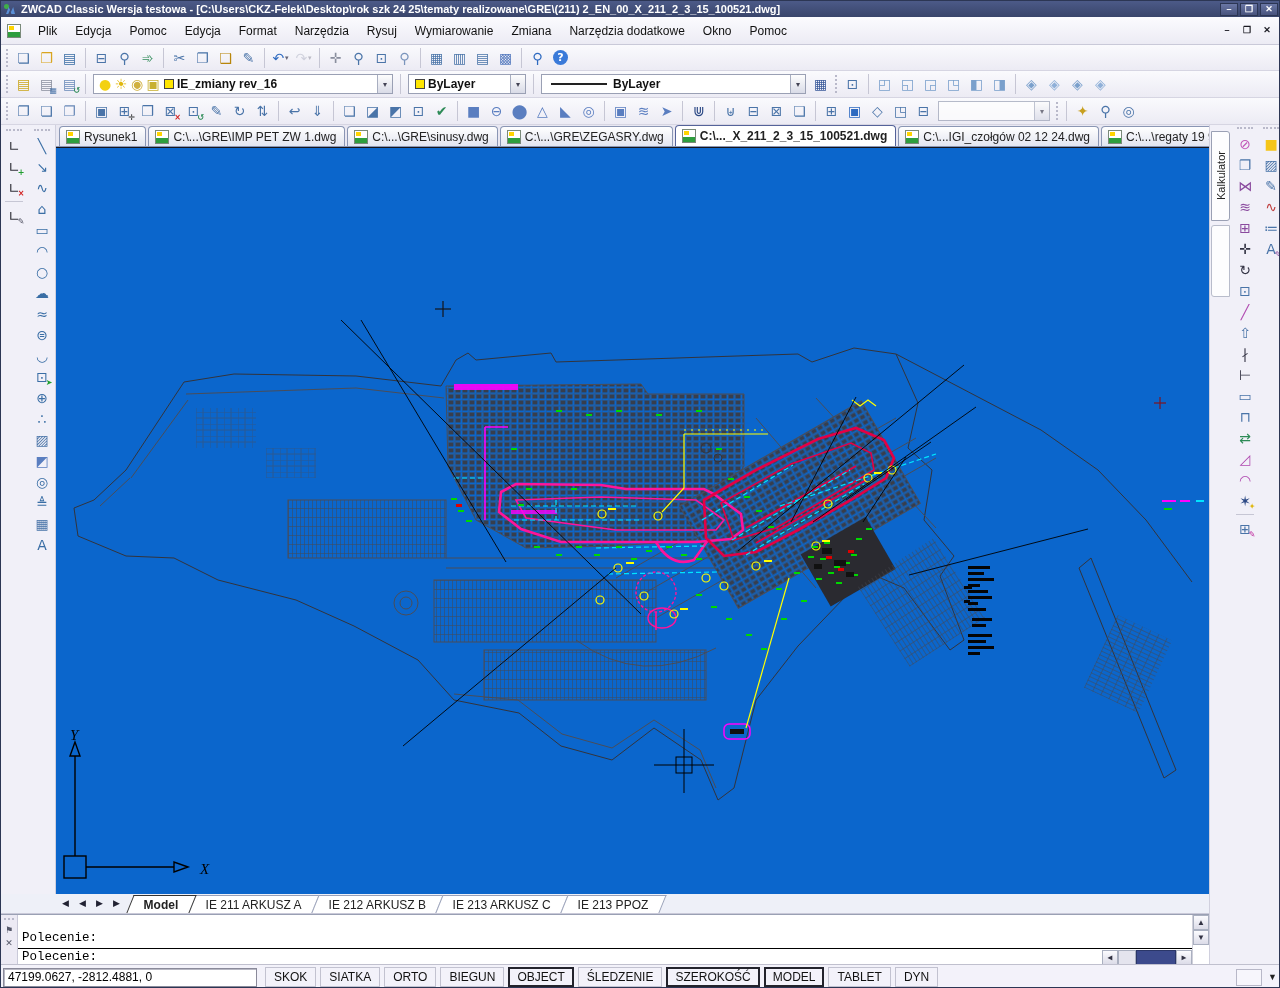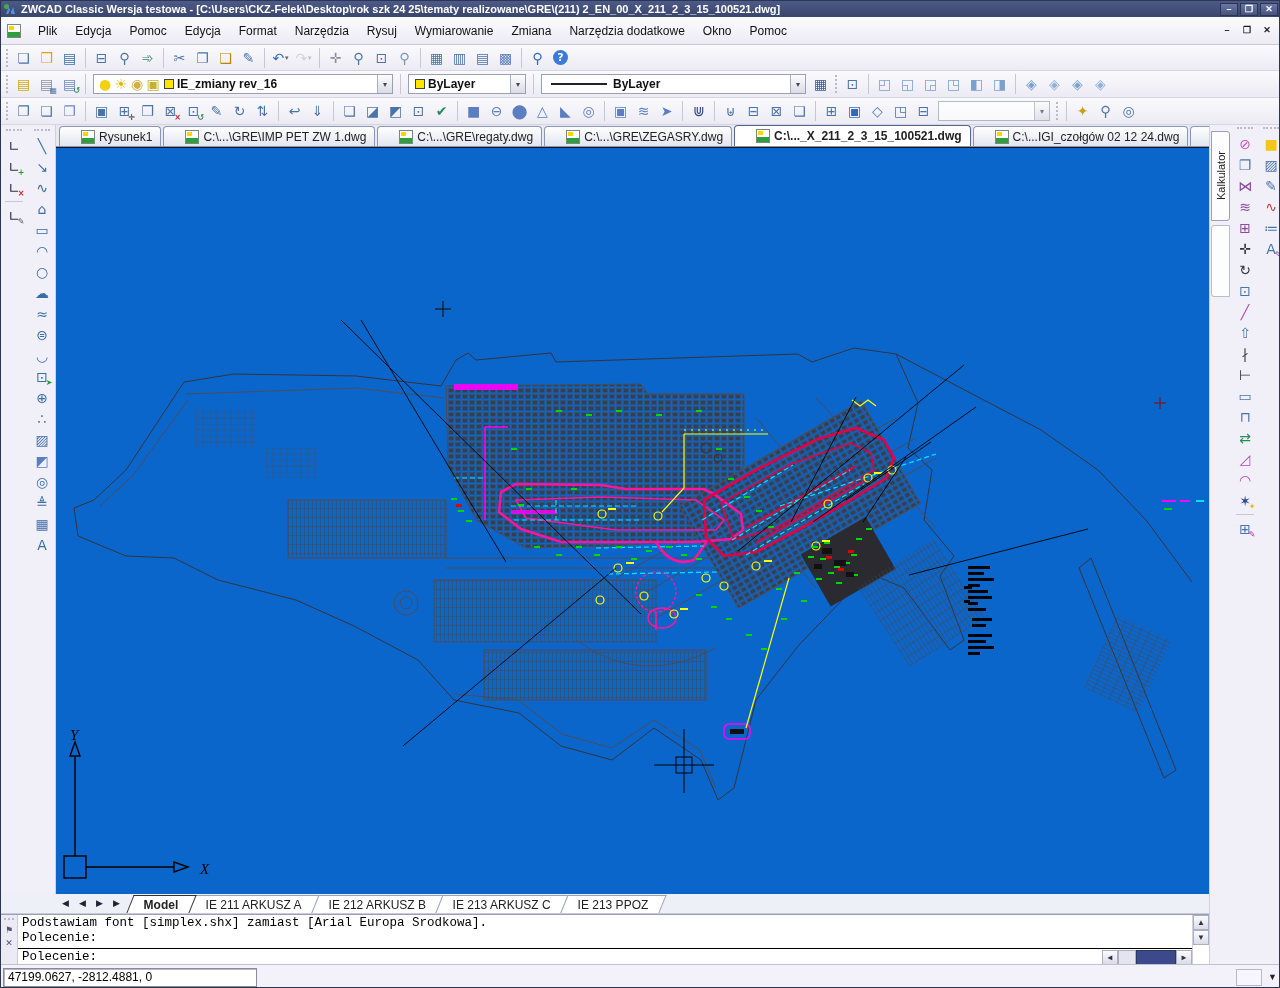--- a/index.html
+++ b/index.html
@@ -50,21 +50,21 @@
   .combo .val{white-space:nowrap;overflow:hidden;flex:1;font-weight:bold;}
   .combo .dd{margin-left:auto;width:15px;height:18px;background:linear-gradient(#fdfdfd,#d9dbe7);
     border-left:1px solid #a8aec0;display:flex;align-items:center;justify-content:center;font-size:8px;color:#445;flex:none;}
   .chip{width:10px;height:10px;background:#ffe600;border:1px solid #444;margin:0 3px;flex:none;}
   .lniconrow{display:inline-flex;align-items:center;}
   .lniconrow .ic{width:16px;margin:0;}
   .linesample{width:56px;height:0;border-top:2px solid #222;margin:0 6px;flex:none;}
   
   .doctabs{position:absolute;top:124px;left:55px;width:1153px;height:22px;
     background:#e9e8f2;border-bottom:1px solid #8a96b4;display:flex;align-items:flex-end;padding-left:3px;}
-  .dtab{display:flex;align-items:center;gap:4px;height:20px;padding:0 8px 0 21px;
+  .dtab{display:flex;align-items:center;gap:4px;height:20px;padding:0 8px 0 6px;
     border:1px solid #8a96b4;border-bottom:none;border-radius:4px 4px 0 0;
     background:linear-gradient(#ffffff,#e2e5f0);font-size:12px;color:#222;margin-right:2px;white-space:nowrap;}
   .dtab.active{background:#fff;font-weight:bold;border-color:#55639a;height:21px;}
   .tabnav{margin-left:auto;display:flex;gap:5px;align-items:center;padding-right:4px;}
   .tabnav .ic{width:13px;height:13px;font-size:9px;color:#333;}
   
   .leftstrip{position:absolute;top:124px;left:0;width:55px;height:769px;background:#f1f0f8;
     border-right:1px solid #d0d0de;display:flex;gap:2px;padding-top:2px;}
   .vtb{display:flex;flex-direction:column;align-items:center;width:26px;}
   .vtb .ic{margin:0;}
@@ -486,21 +486,21 @@
         <div class="dtab">
           <span class="dwgic"></span>
           <span>Rysunek1</span>
         </div>
         <div class="dtab">
           <span class="dwgic"></span>
           <span>C:\...\GRE\IMP PET ZW 1.dwg</span>
         </div>
         <div class="dtab">
           <span class="dwgic"></span>
-          <span>C:\...\GRE\regaty.dwg</span>
+          <span>C:\...\GRE\sinusy.dwg</span>
         </div>
         <div class="dtab">
           <span class="dwgic"></span>
           <span>C:\...\GRE\ZEGASRY.dwg</span>
         </div>
         <div class="dtab active">
           <span class="dwgic"></span>
           <span>C:\..._X_211_2_3_15_100521.dwg</span>
         </div>
         <div class="dtab">
@@ -979,38 +979,50 @@
       <span style="display:flex;flex-direction:column;align-items:center">
           <span class="ic">
             <span class="g" style="color: rgb(85, 88, 106);">⚑</span>
           </span>
           <span class="ic">
             <span class="g" style="color: rgb(85, 88, 106);">✕</span>
           </span>
         </span>
     </div>
     <div class="cmdmain">
-      <div class="cmdhist"><span>Podstawiam font [simplex.shx] zamiast [Arial Europa Srodkowa].</span><br><span>Polecenie:</span></div>
+      <div class="cmdhist"><br><span>Polecenie:</span></div>
       <div class="cmdinput">
         <span>Polecenie:</span>
         <div class="hscroll" style="margin-left:auto">
           <span class="scbtn">◀</span>
           <span class="hseg"></span>
           <span class="hthumb"></span>
           <span class="scbtn">▶</span>
         </div>
       </div>
     </div>
     <div class="cmdscroll">
       <span class="scbtn">▲</span>
       <span class="scbtn">▼</span>
     </div>
   </div>
 
   <div class="statusbar">
     <div class="coordbox">47199.0627,  -2812.4881,  0</div>
+    <div class="sbtns" id="status-buttons">
+        <span class="sbtn">SKOK</span>
+        <span class="sbtn">SIATKA</span>
+        <span class="sbtn">ORTO</span>
+        <span class="sbtn">BIEGUN</span>
+        <span class="sbtn on">OBJECT</span>
+        <span class="sbtn">ŚLEDZENIE</span>
+        <span class="sbtn on">SZEROKOŚĆ</span>
+        <span class="sbtn on">MODEL</span>
+        <span class="sbtn">TABLET</span>
+        <span class="sbtn">DYN</span>
+      </div>
     <div class="statusextra">
       <span class="sxbox"></span>
       <span class="sxdd">▼</span>
     </div>
   </div>
 
 </div>
 
 </body></html>

